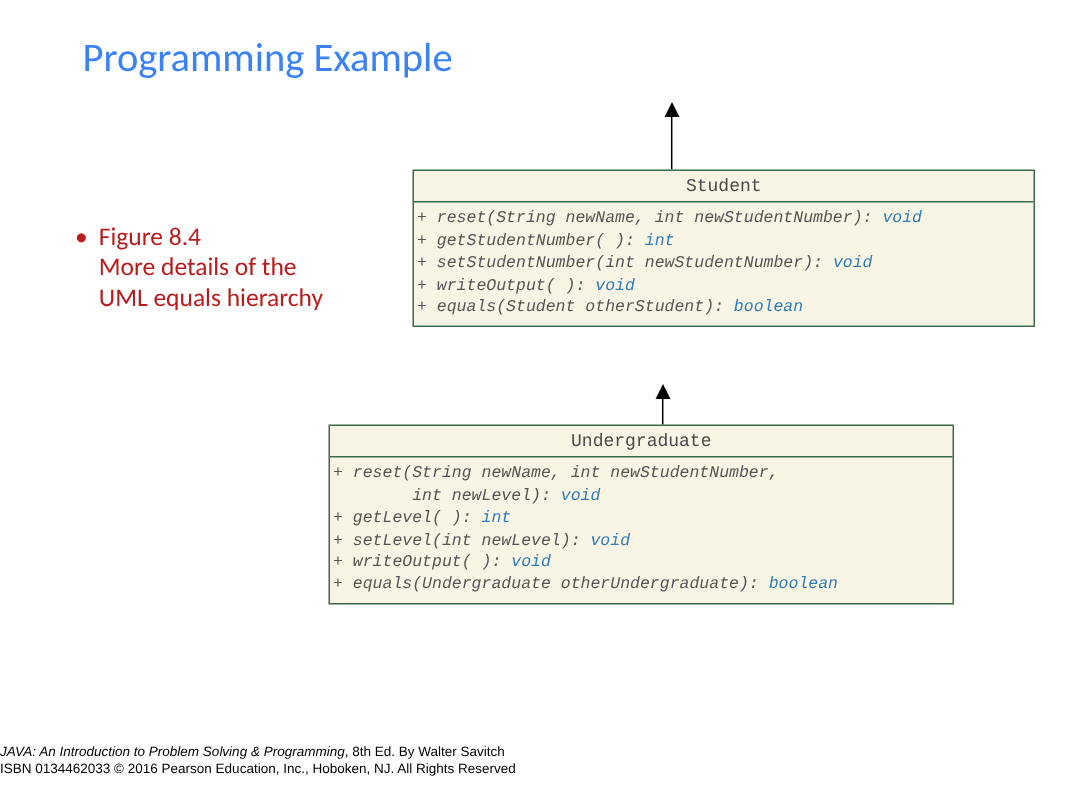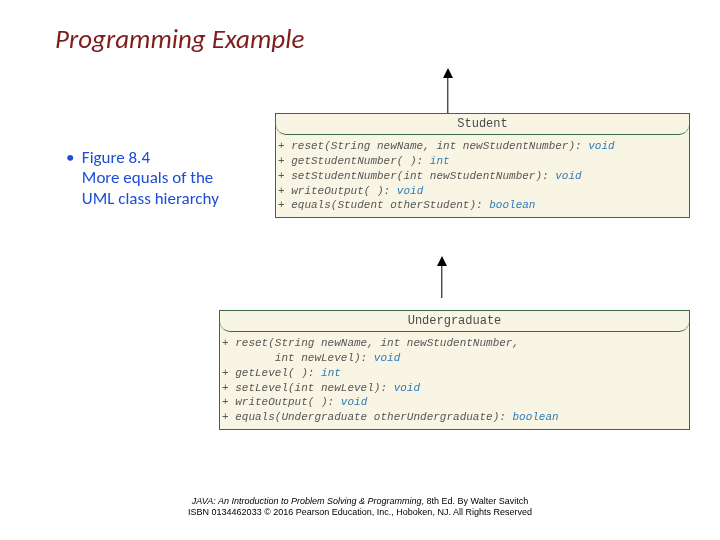--- a/index.html
+++ b/index.html
@@ -9,71 +9,68 @@
     background: #fff;
     font-family: Calibri, Arial, sans-serif;
     position: relative;
     overflow: hidden;
   }
   .title {
     position: absolute;
     left: 55px;
     top: 22px;
     font-size: 27px;
-    color: #7f1d1d;
-    font-style: italic;
+    color: #3b82f6;
   }
   .bullet-block {
     position: absolute;
     left: 50px;
     top: 148px;
     width: 180px;
     font-size: 17px;
     line-height: 1.2;
-    color: #1d4ed8;
-    margin-left: 16px;
+    color: #b91c1c;
   }
   .bullet-block .dot {
     display: inline-block;
     width: 12px;
     vertical-align: top;
   }
   .bullet-block .txt { display: inline-block; width: 150px; vertical-align: top; }
   .uml {
     position: absolute;
     border: 1px solid #3a6a4a;
     background: #f9f5e4;
   }
   .uml .comp-name {
     text-align: center;
     border-bottom: 1px solid #3a6a4a;
     padding: 3px 0;
     font-family: "Courier New", monospace;
     font-size: 12px;
     color: #4a4a4a;
-    border-radius: 10px;
   }
   .uml .comp-attrs {
     border-bottom: 1px solid #3a6a4a;
     padding: 4px 8px;
   }
   .uml .comp-ops {
     padding: 4px 2px;
     font-style: italic;
   }
   .code {
     font-family: "Courier New", monospace;
     font-size: 11px;
     line-height: 1.35;
     white-space: pre;
     color: #555;
   }
   .t-type { color: #2e7bb8; }
   #uml-student { left: 275px; top: 113px; width: 415px; }
-  #uml-undergrad { left: 219px; top: 310px; width: 471px; }
+  #uml-undergrad { left: 219px; top: 283px; width: 417px; }
   .arrow {
     position: absolute;
     width: 0;
   }
   .arrow .line {
     position: absolute;
     left: 50%;
     width: 1.4px;
     background: #000;
     transform: translateX(-50%);
@@ -89,38 +86,38 @@
     transform: translateX(-50%);
   }
   #arrow-top { left: 448px; top: 68px; height: 45px; }
   #arrow-top .line { top: 8px; height: 38px; }
   #arrow-mid { left: 442px; top: 256px; height: 41px; }
   #arrow-mid .line { top: 8px; height: 34px; }
   .footer {
     position: absolute;
     left: 0; right: 0;
     bottom: 22px;
-    text-align: center;
+    text-align: left;
     font-family: Arial, sans-serif;
     font-size: 9px;
     line-height: 1.25;
     color: #000;
   }
   .footer .ital { font-style: italic; }
 </style>
 </head>
 <body>
 
 <div class="title">Programming Example</div>
 
 <div class="bullet-block">
   <span class="dot">•</span>
   <span class="txt">
     <span>Figure 8.4</span><br>
-    <span>More equals of the UML class hierarchy</span>
+    <span>More details of the UML equals hierarchy</span>
   </span>
 </div>
 
 <div class="arrow" id="arrow-top">
   <div class="head"></div>
     <div class="line"></div>
 </div>
 
 <div class="uml" id="uml-student">
   <div class="comp-name">Student</div>

